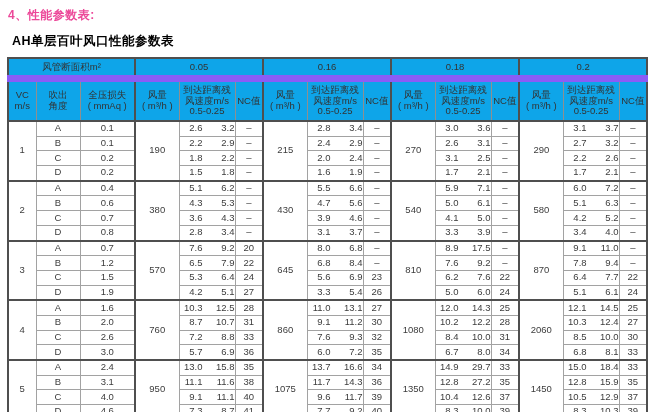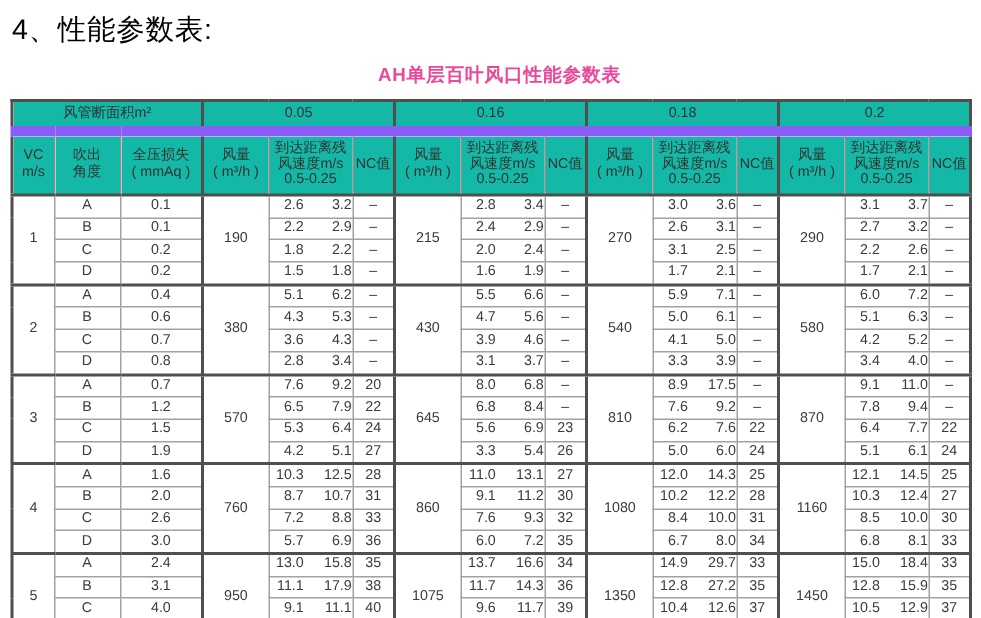--- a/index.html
+++ b/index.html
@@ -2,40 +2,40 @@
 <html><head>
 <meta charset="utf-8">
 <style>
   html,body{margin:0;padding:0;}
   body{
     width:654px;height:412px;background:#ffffff;
     font-family:"Liberation Sans","DejaVu Sans",sans-serif;
     color:#3c3c3c;overflow:hidden;
   }
   .heading{
-    font-weight:normal;font-size:19px;color:#000000;
+    font-weight:bold;font-size:12px;color:#ec4899;
     padding:7px 0 0 8px;letter-spacing:.5px;
   }
   .caption{
-    text-align:center;font-weight:bold;font-size:12.5px;color:#ec4899;
+    font-weight:bold;font-size:12.5px;color:#000000;
     margin:9px 0 7px 0;letter-spacing:.5px;padding-left:12px;
   }
   table{
     border-collapse:collapse;table-layout:fixed;
     width:639px;margin-left:7px;
     border:2px solid #4f4f4f;
   }
   th,td{
     border:1px solid #a2a2a2;
     text-align:center;vertical-align:middle;
     padding:0;font-size:9.5px;line-height:1.15;
     overflow:hidden;white-space:nowrap;
   }
   thead th{
-    background:#14b8a6;font-weight:normal;color:#333;
+    background:#0ea5e9;font-weight:normal;color:#333;
     border-color:#8f8f8f;
   }
   thead tr.r1 th{height:16px;}
   thead tr.r2 th{height:38px;}
   tbody td{height:13.7px;color:#3c3c3c;}
   .sec{border-left:2px solid #4f4f4f !important;text-align:center;}
   tr.group-start td{border-top:2px solid #4f4f4f;}
   thead tr.r2 th{border-top:7px solid #8b5cf6;}
   .pair{display:flex;justify-content:center;align-items:center;}
   .pair span{display:inline-block;}
@@ -559,21 +559,21 @@
         </td>
         <td>27</td>
         <td rowspan="4" class="sec">1080</td>
         <td>
           <div class="pair">
             <span class="v1">12.0</span>
             <span class="v2">14.3</span>
           </div>
         </td>
         <td>25</td>
-        <td rowspan="4" class="sec">1160</td>
+        <td rowspan="4" class="sec">2060</td>
         <td>
           <div class="pair">
             <span class="v1">12.1</span>
             <span class="v2">14.5</span>
           </div>
         </td>
         <td>25</td>
       </tr>
       <tr>
         <td>B</td>
@@ -707,21 +707,21 @@
           </div>
         </td>
         <td>33</td>
       </tr>
       <tr>
         <td>B</td>
         <td>3.1</td>
         <td>
           <div class="pair">
             <span class="v1">11.1</span>
-            <span class="v2">17.9</span>
+            <span class="v2">11.6</span>
           </div>
         </td>
         <td>38</td>
         <td>
           <div class="pair">
             <span class="v1">11.7</span>
             <span class="v2">14.3</span>
           </div>
         </td>
         <td>36</td>

